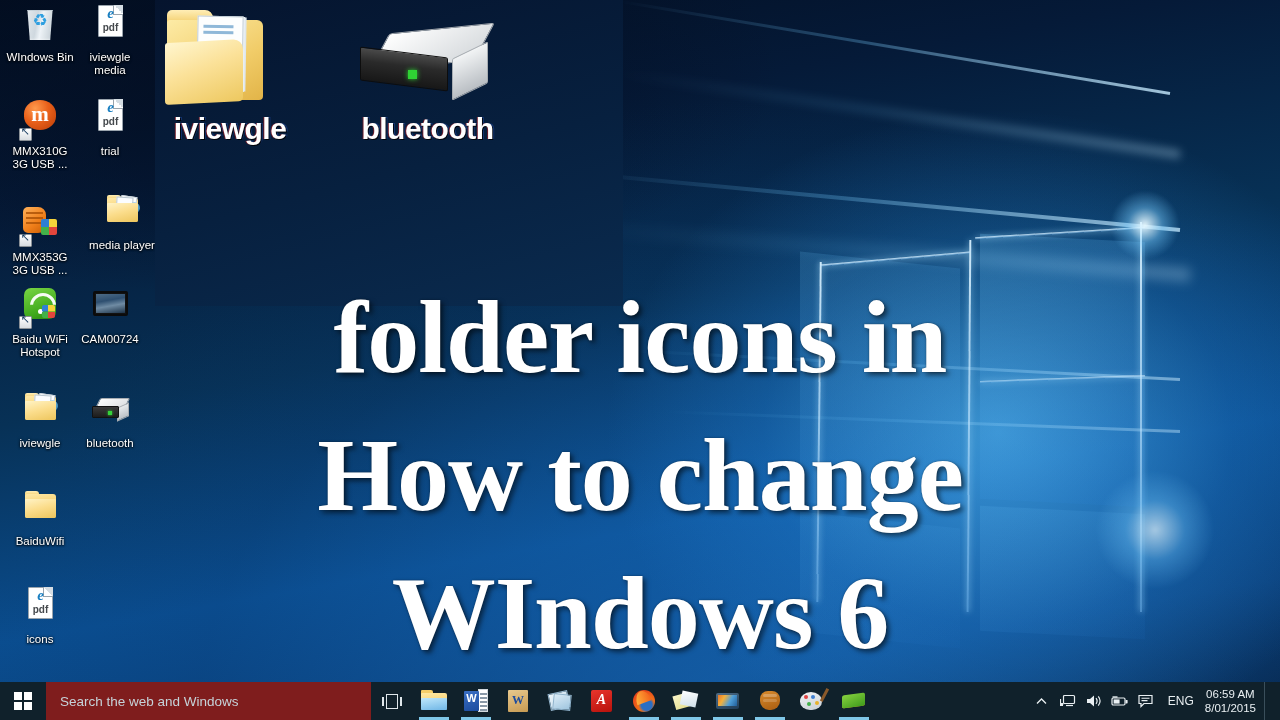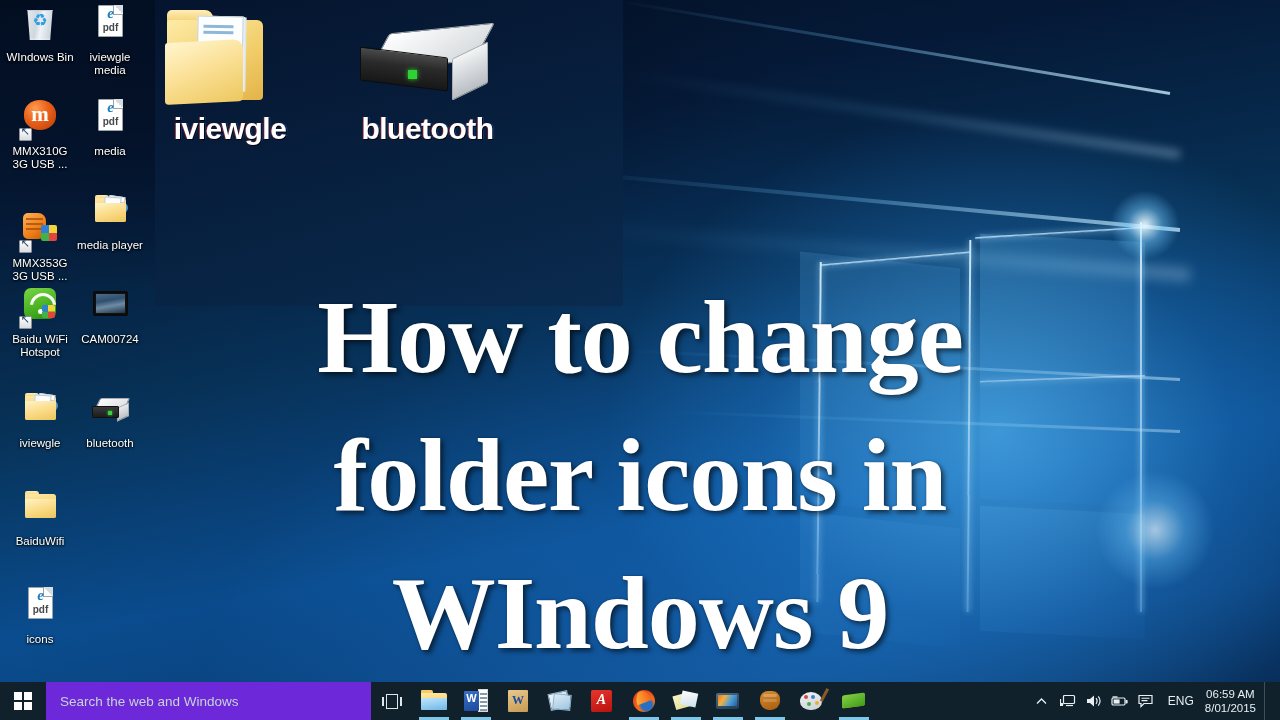--- a/index.html
+++ b/index.html
@@ -260,21 +260,21 @@
   }
   .win-logo {
     width: 18px; height: 18px;
     display: grid; grid-template-columns: 1fr 1fr; grid-template-rows: 1fr 1fr;
     gap: 2px;
   }
   .win-logo i { background: #ffffff; display:block; }
 
   #search-box {
     width: 325px; height: 38px;
-    background: #6d28d9;
+    background: #7f1d1d;
     display: flex; align-items: center;
     padding-left: 14px;
     color: #c6d3d9;
     font-size: 13.5px;
     cursor: text;
   }
 
   #taskview-button {
     width: 42px; height: 38px;
     display:flex; align-items:center; justify-content:center;
@@ -439,35 +439,35 @@
       <span class="lbl">MMX310G<br>3G USB ...</span>
     </div>
 
     <div class="dicon" style="left:74px; top:98px;">
       <div class="glyph">
         <div class="ico-pdf">
             <span class="e">e</span>
             <span class="p">pdf</span>
           </div>
       </div>
-      <span class="lbl">media</span>
-    </div>
-
-    <div class="dicon" style="left:4px; top:210px;">
+      <span class="lbl">trial</span>
+    </div>
+
+    <div class="dicon" style="left:4px; top:204px;">
       <div class="glyph">
         <div class="ico-mmx353">
             <span class="fist"></span>
             <span class="flag"></span>
           </div>
         <div class="shortcut-arrow"></div>
       </div>
       <span class="lbl">MMX353G<br>3G USB ...</span>
     </div>
 
-    <div class="dicon" style="left:74px; top:192px;">
+    <div class="dicon" style="left:86px; top:192px;">
       <div class="glyph">
         <div class="ico-folder ico-folder-docs">
           <div class="tab"></div>
             <div class="back"></div>
           <div class="paper2"></div>
             <div class="paper">
               <span class="media"></span>
             </div>
           <div class="front"></div>
         </div>
@@ -561,23 +561,23 @@
     <div class="zdrive">
       <div class="top"></div>
         <div class="side"></div>
         <div class="face"></div>
         <div class="led"></div>
     </div>
     <div class="zicon" style="left:180px; top:112px; width:185px;">bluetooth</div>
   </div>
 
   <div id="title-block">
+    <span class="line">folder icons in</span>
     <span class="line">How to change</span>
-    <span class="line">folder icons in</span>
-    <span class="line">WIndows 9</span>
+    <span class="line">WIndows 6</span>
   </div>
 
   <div id="taskbar">
 
     <div id="start-button">
       <span class="win-logo">
         <i></i>
           <i></i>
           <i></i>
           <i></i>

